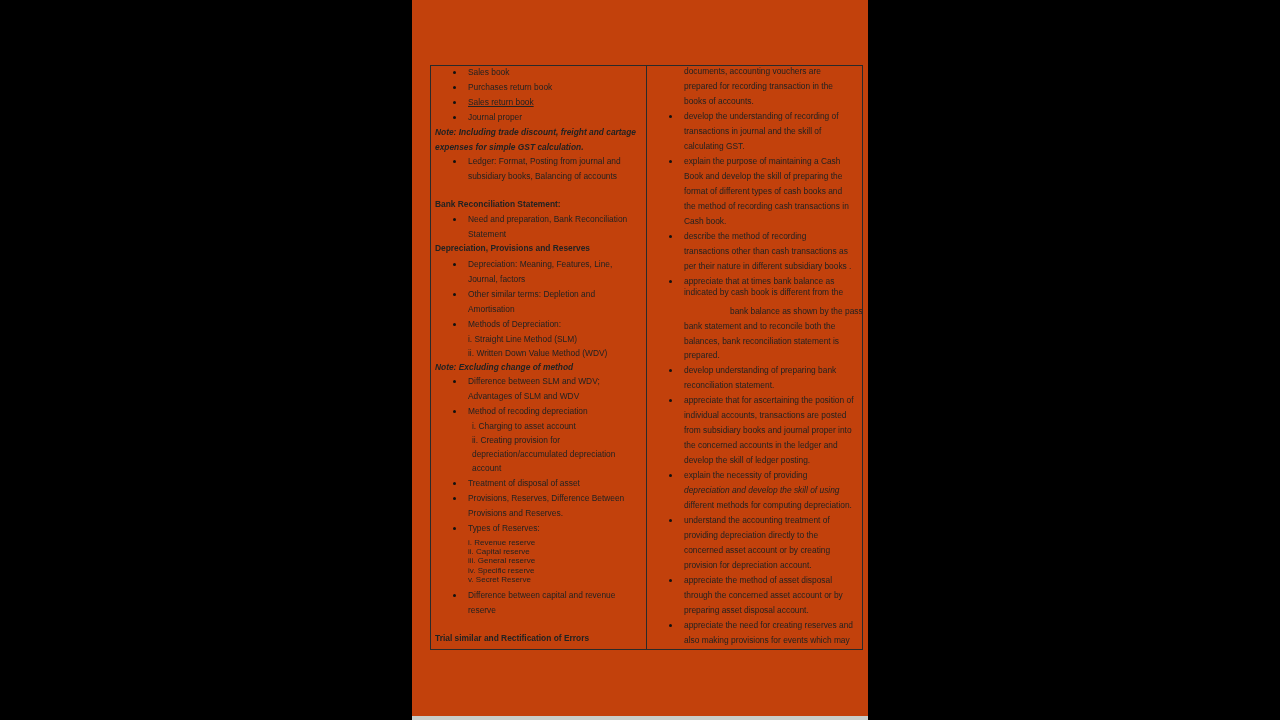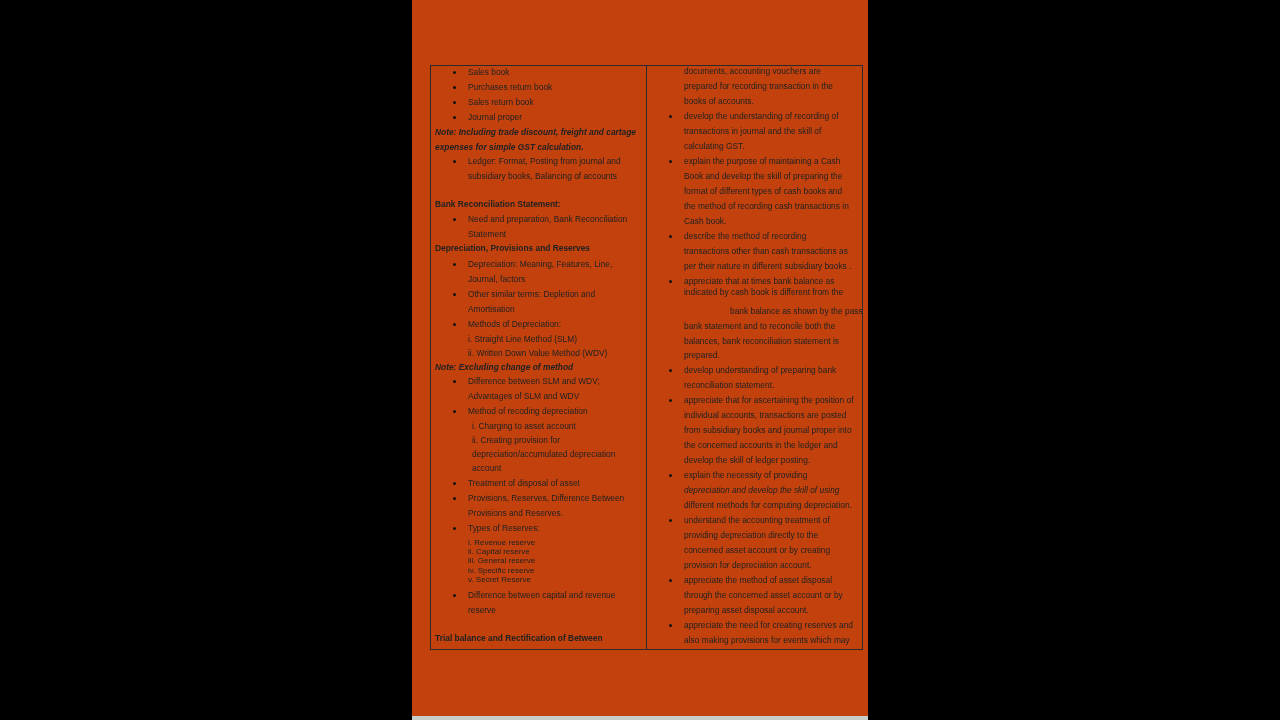--- a/index.html
+++ b/index.html
@@ -73,21 +73,21 @@
 <body>
 
 <div class="page">
   <div class="syllabus-table">
     <div class="col col-left" id="left-col">
         <span class="bullet" style="top: 5px; left: 22px;"></span>
         <span class="line" style="top: 1px; left: 37px;">Sales book</span>
         <span class="bullet" style="top: 20px; left: 22px;"></span>
         <span class="line" style="top: 16px; left: 37px;">Purchases return book</span>
         <span class="bullet" style="top: 35px; left: 22px;"></span>
-        <span class="line" style="top: 31px; left: 37px;">Sales return book</span>
+        <span class="line" style="top: 31px; left: 37px; text-decoration: underline;">Sales return book</span>
         <span class="bullet" style="top: 50px; left: 22px;"></span>
         <span class="line" style="top: 46px; left: 37px;">Journal proper</span>
         <span class="line bold-italic" style="top: 61px; left: 4px;">Note: Including trade discount, freight and cartage</span>
         <span class="line bold-italic" style="top: 76px; left: 4px;">expenses for simple GST calculation.</span>
         <span class="bullet" style="top: 94px; left: 22px;"></span>
         <span class="line" style="top: 90px; left: 37px;">Ledger: Format, Posting from journal and</span>
         <span class="line" style="top: 105px; left: 37px;">subsidiary books, Balancing of accounts</span>
         <span class="line bold" style="top: 133px; left: 4px;">Bank Reconciliation Statement:</span>
         <span class="bullet" style="top: 152px; left: 22px;"></span>
         <span class="line" style="top: 148px; left: 37px;">Need and preparation, Bank Reconciliation</span>
@@ -121,21 +121,21 @@
         <span class="bullet" style="top: 461px; left: 22px;"></span>
         <span class="line" style="top: 457px; left: 37px;">Types of Reserves:</span>
         <span class="line small" style="top: 472px; left: 37px;">i. Revenue reserve</span>
         <span class="line small" style="top: 481px; left: 37px;">ii. Capital reserve</span>
         <span class="line small" style="top: 490px; left: 37px;">iii. General reserve</span>
         <span class="line small" style="top: 500px; left: 37px;">iv. Specific reserve</span>
         <span class="line small" style="top: 509px; left: 37px;">v. Secret Reserve</span>
         <span class="bullet" style="top: 528px; left: 22px;"></span>
         <span class="line" style="top: 524px; left: 37px;">Difference between capital and revenue</span>
         <span class="line" style="top: 539px; left: 37px;">reserve</span>
-        <span class="line bold" style="top: 567px; left: 4px;">Trial balance and Rectification of Between</span>
+        <span class="line bold" style="top: 567px; left: 4px;">Trial similar and Rectification of Errors</span>
       </div>
     <div class="col col-right" id="right-col">
         <span class="line" style="top: 0px; left: 37px;">documents, accounting vouchers are</span>
         <span class="line" style="top: 15px; left: 37px;">prepared for recording transaction in the</span>
         <span class="line" style="top: 30px; left: 37px;">books of accounts.</span>
         <span class="bullet" style="top: 49px; left: 22px;"></span>
         <span class="line" style="top: 45px; left: 37px;">develop the understanding of recording of</span>
         <span class="line" style="top: 60px; left: 37px;">transactions in journal and the skill of</span>
         <span class="line" style="top: 75px; left: 37px;">calculating GST.</span>
         <span class="bullet" style="top: 94px; left: 22px;"></span>

